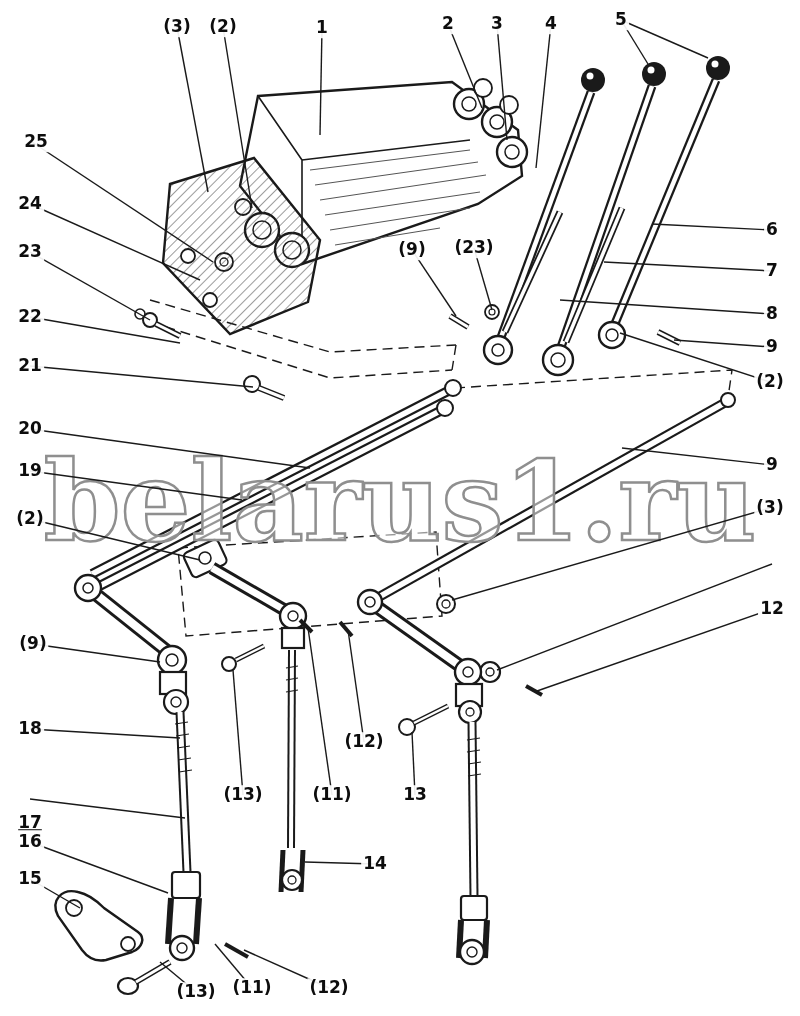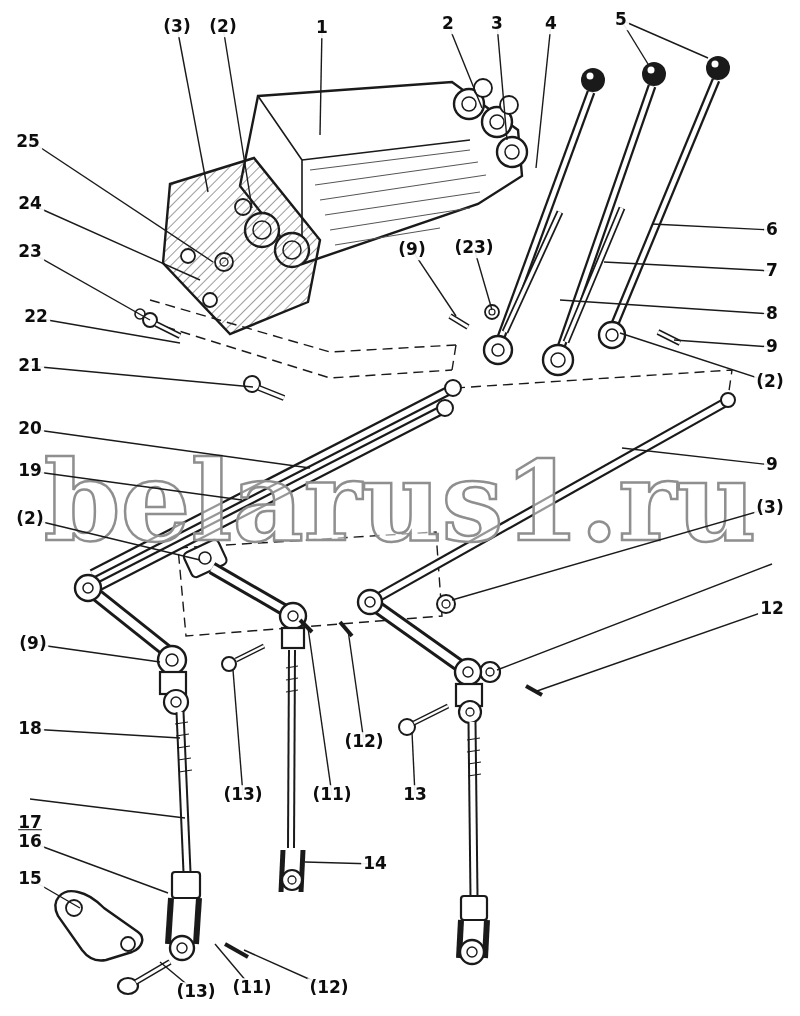--- a/index.html
+++ b/index.html
@@ -308,24 +308,24 @@
       <div class="callout" style="left: 621px; top: 20px;">5</div>
       <div class="callout" style="left: 772px; top: 230px;">6</div>
       <div class="callout" style="left: 772px; top: 271px;">7</div>
       <div class="callout" style="left: 772px; top: 314px;">8</div>
       <div class="callout" style="left: 772px; top: 347px;">9</div>
       <div class="callout" style="left: 770px; top: 382px;">(2)</div>
       <div class="callout" style="left: 772px; top: 465px;">9</div>
       <div class="callout" style="left: 770px; top: 508px;">(3)</div>
       <div class="callout" style="left: 772px; top: 564px; margin-top: 44px;">11</div>
       <div class="callout" style="left: 772px; top: 609px; text-align: center;">12</div>
-      <div class="callout" style="left: 28px; top: 142px;">25</div>
+      <div class="callout" style="left: 36px; top: 142px;">25</div>
       <div class="callout" style="left: 30px; top: 204px;">24</div>
       <div class="callout" style="left: 30px; top: 252px;">23</div>
-      <div class="callout" style="left: 30px; top: 317px; margin-left: 6px;">22</div>
+      <div class="callout" style="left: 30px; top: 317px;">22</div>
       <div class="callout" style="left: 30px; top: 366px;">21</div>
       <div class="callout" style="left: 30px; top: 429px;">20</div>
       <div class="callout" style="left: 30px; top: 471px; text-align: center;">19</div>
       <div class="callout" style="left: 30px; top: 519px;">(2)</div>
       <div class="callout" style="left: 33px; top: 644px;">(9)</div>
       <div class="callout" style="left: 30px; top: 729px;">18</div>
       <div class="callout" style="left: 30px; top: 823px; text-decoration: underline;">17</div>
       <div class="callout" style="left: 30px; top: 842px;">16</div>
       <div class="callout" style="left: 30px; top: 879px;">15</div>
       <div class="callout" style="left: 412px; top: 250px;">(9)</div>

